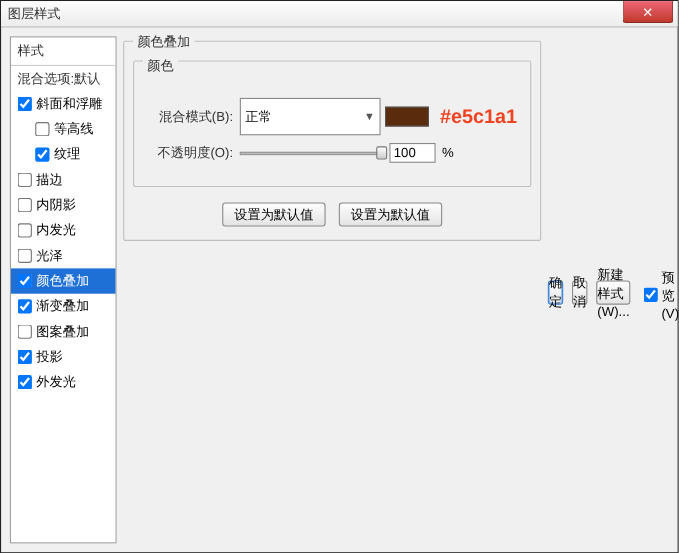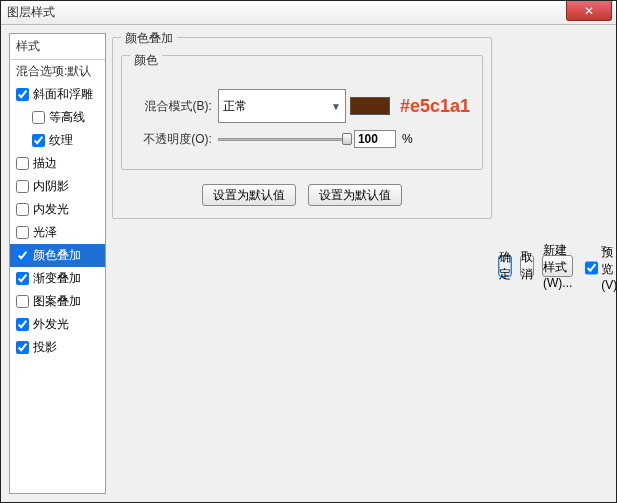--- a/index.html
+++ b/index.html
@@ -22,21 +22,21 @@
   .fieldset2 { border:1px solid #bfbfbf; border-radius:2px; padding:10px 8px 14px 8px; margin-top:-6px;}
   .row { display:flex; align-items:center; margin:6px 4px; }
   .label { width:78px; text-align:right; margin-right:6px; color:#333;}
   .combo { flex:0 0 128px; height:20px; border:1px solid #888; background:#fff; display:flex; align-items:center; justify-content:space-between; padding:16px 4px; cursor:pointer;}
   .combo-arrow{ font-size:10px; color:#555;}
   .swatch { width:40px; height:18px; border:1px solid #555; margin-left:4px; cursor:pointer; background:#5a2b0c;}
   .annot { color:#e42; font-weight:bold; margin-left:10px; font-size:18px;}
   .slider-wrap{ flex:0 0 128px; position:relative; height:20px; display:flex; align-items:center;}
   .slider-track{ width:100%; height:3px; background:#bbb; border:1px solid #999;}
   .slider-thumb{ position:absolute; right:-6px; top:4px; width:10px; height:12px; background:linear-gradient(#fff,#ccc); border:1px solid #777; border-radius:2px;}
-  .num-input{ width:42px; height:18px; border:1px solid #888; margin-left:8px; padding:1px 3px; background:#fff;font-weight:bold;}
+  .num-input{ width:42px; height:18px; border:1px solid #888; margin-left:8px; padding:1px 3px; background:#fff;}
   .pct { margin-left:6px;}
   .btn-row { display:flex; gap:12px; justify-content:center; margin-top:14px;}
   .btn { min-width:92px; height:22px; background:linear-gradient(#fdfdfd,#e4e4e4); border:1px solid #8a8a8a; border-radius:3px; display:flex; align-items:center; justify-content:center; cursor:pointer; padding:0 10px;}
   .right-panel{ width:110px; display:flex; flex-direction:row; align-items:center; gap:8px; margin-top:4px; margin-left:6px;}
   .rbtn{ width:96px; height:22px; background:linear-gradient(#fdfdfd,#e4e4e4); border:1px solid #8a8a8a; border-radius:3px; display:flex; align-items:center; justify-content:center; cursor:pointer;}
   .rbtn.primary{ border-color:#3b7bd1; box-shadow:0 0 0 1px #8fbff3 inset;}
   .preview-chk{ display:flex; gap:0; margin-top:4px;}
   .preview-thumb{ width:62px; height:62px; border:1px solid #999; background:linear-gradient(135deg,#6b4a34 20%,#3b2617 50%,#7a5539 80%); box-shadow:0 1px 3px rgba(0,0,0,.4) inset;}
 </style>
 </head>
@@ -89,25 +89,25 @@
           <div class="left-item">
             <input type="checkbox" checked="" style="">
             <span>渐变叠加</span>
           </div>
           <div class="left-item">
             <input type="checkbox" style="">
             <span>图案叠加</span>
           </div>
           <div class="left-item">
             <input type="checkbox" checked="" style="">
-            <span>外发光</span>
+            <span>投影</span>
           </div>
           <div class="left-item">
             <input type="checkbox" checked="" style="">
-            <span>投影</span>
+            <span>外发光</span>
           </div>
         </div>
     </div>
     <div class="mid-panel">
       <div class="fieldset1">
         <span class="fieldset-title">颜色叠加</span>
         <div class="fieldset2">
           <span class="fieldset-title">颜色</span>
           <div class="row">
             <span class="label">混合模式(B):</span>

